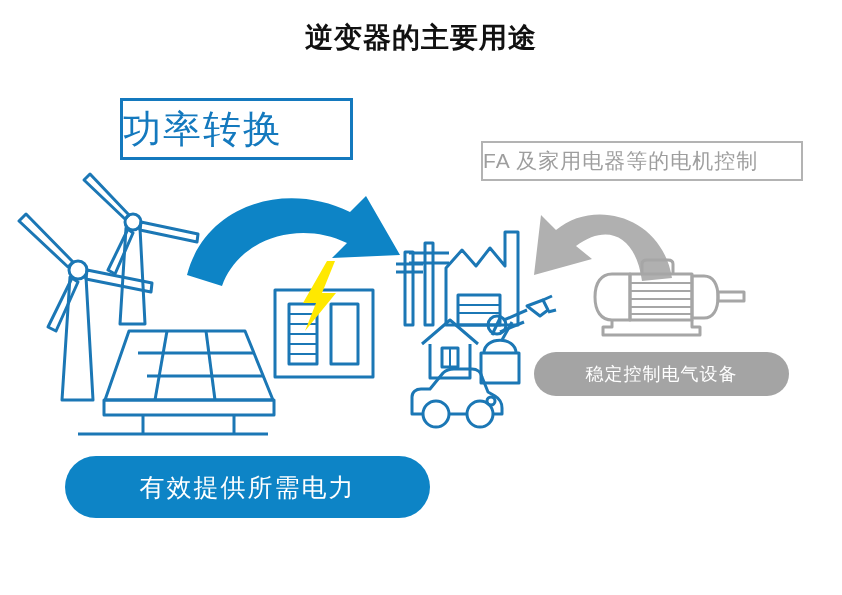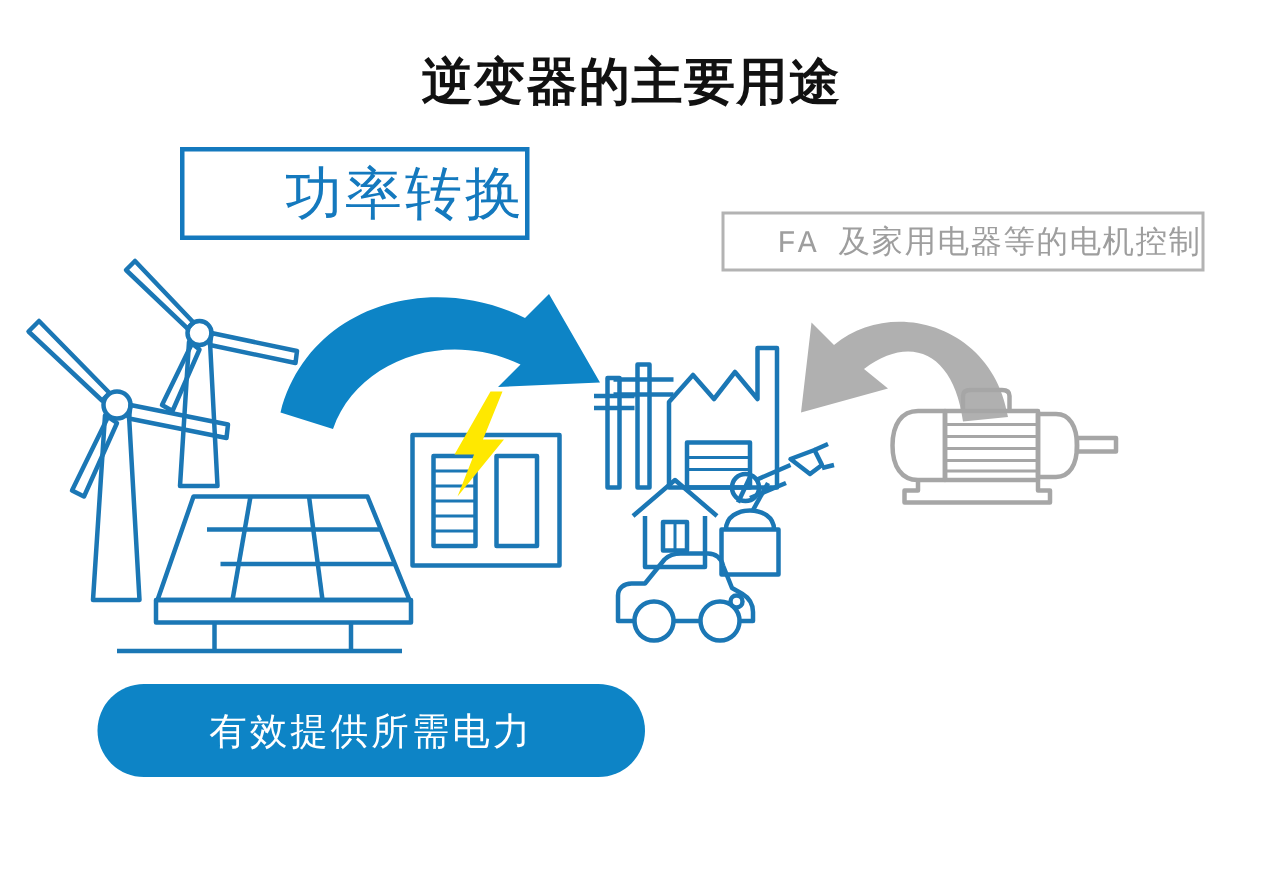--- a/index.html
+++ b/index.html
@@ -22,38 +22,36 @@
     background: #ffffff;
   }
 
   
   .page-title {
     position: absolute;
     left: 0;
     top: 16px;
     width: 842px;
     text-align: center;
-    font-size: 34px;
+    font-size: 28px;
     font-weight: bold;
     color: #111111;
     letter-spacing: 1px;
     line-height: 44px;
     white-space: nowrap;
-    margin-top: 17px;
   }
 
   
   .box-label {
     position: absolute;
     box-sizing: border-box;
     display: flex;
     align-items: center;
-    justify-content: flex-end;
+    justify-content: flex-start;
     white-space: nowrap;
-    font-family: Liberation Mono, monospace;
   }
   .box-blue {
     left: 120px;
     top: 98px;
     width: 233px;
     height: 62px;
     border: 3px solid #1479BE;
     color: #1479BE;
     font-size: 38px;
     letter-spacing: 2px;
@@ -286,18 +284,21 @@
   </svg>
 
   <div class="box-label box-blue">
     <span>功率转换</span>
   </div>
 
   <div class="box-label box-gray">
     <span>FA 及家用电器等的电机控制</span>
   </div>
 
+  <div class="pill pill-gray">
+    <span>稳定控制电气设备</span>
+  </div>
 
   <div class="pill pill-blue">
     <span>有效提供所需电力</span>
   </div>
 
 </div>
 
 </body></html>

